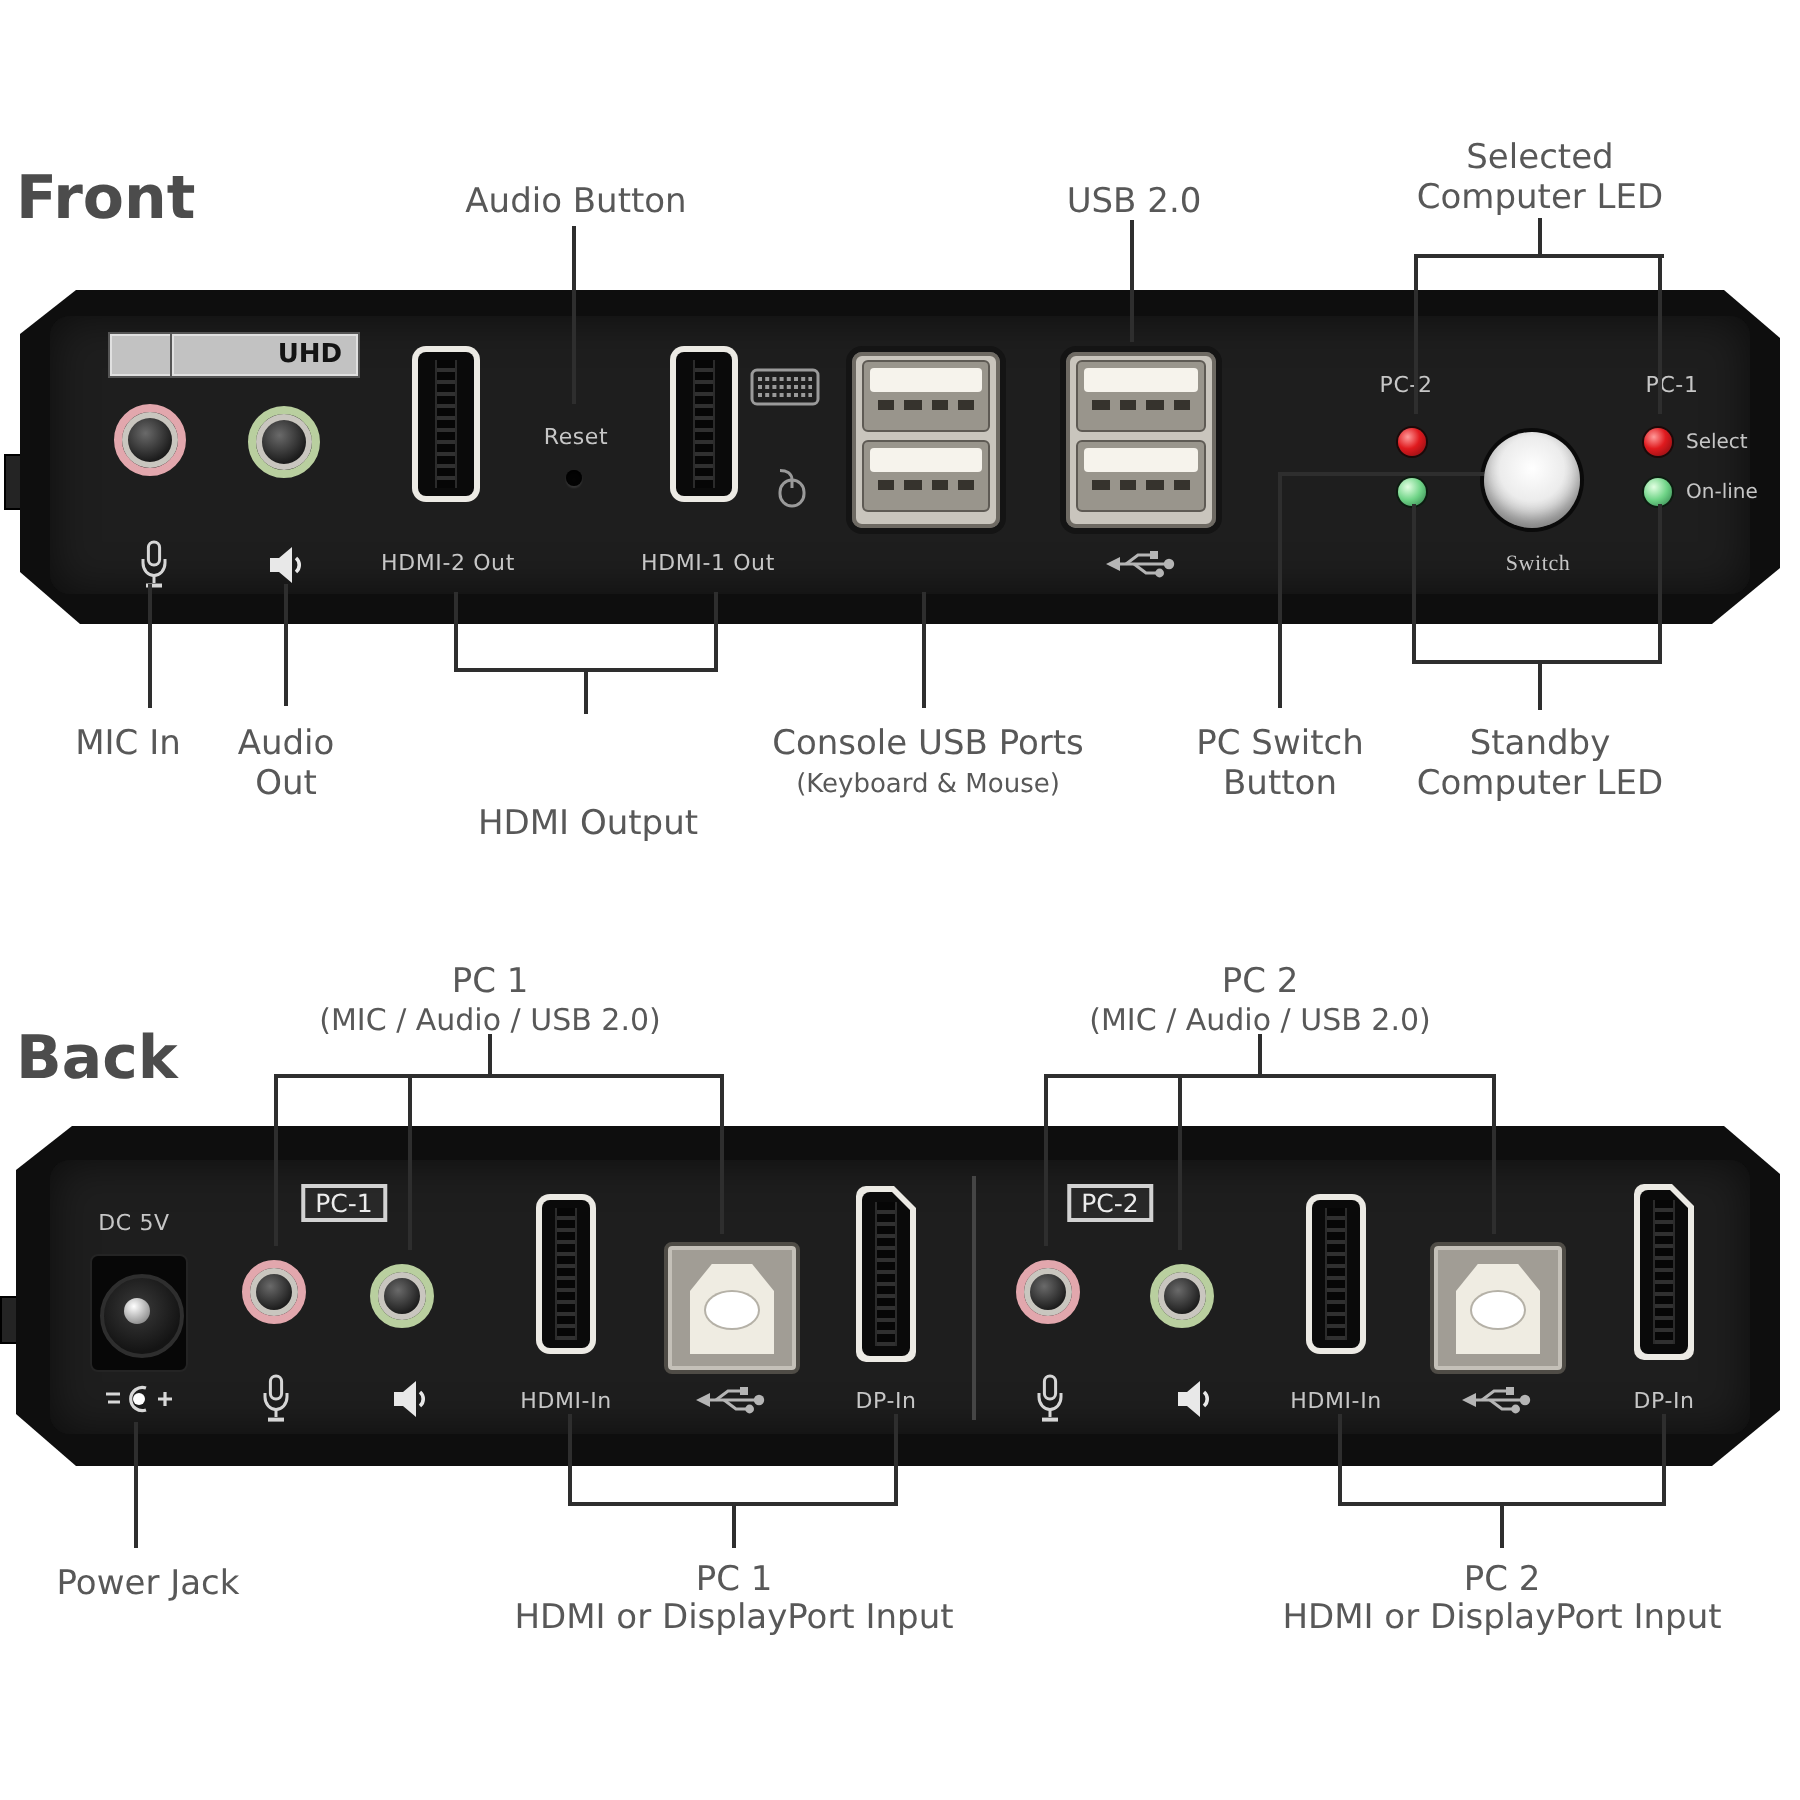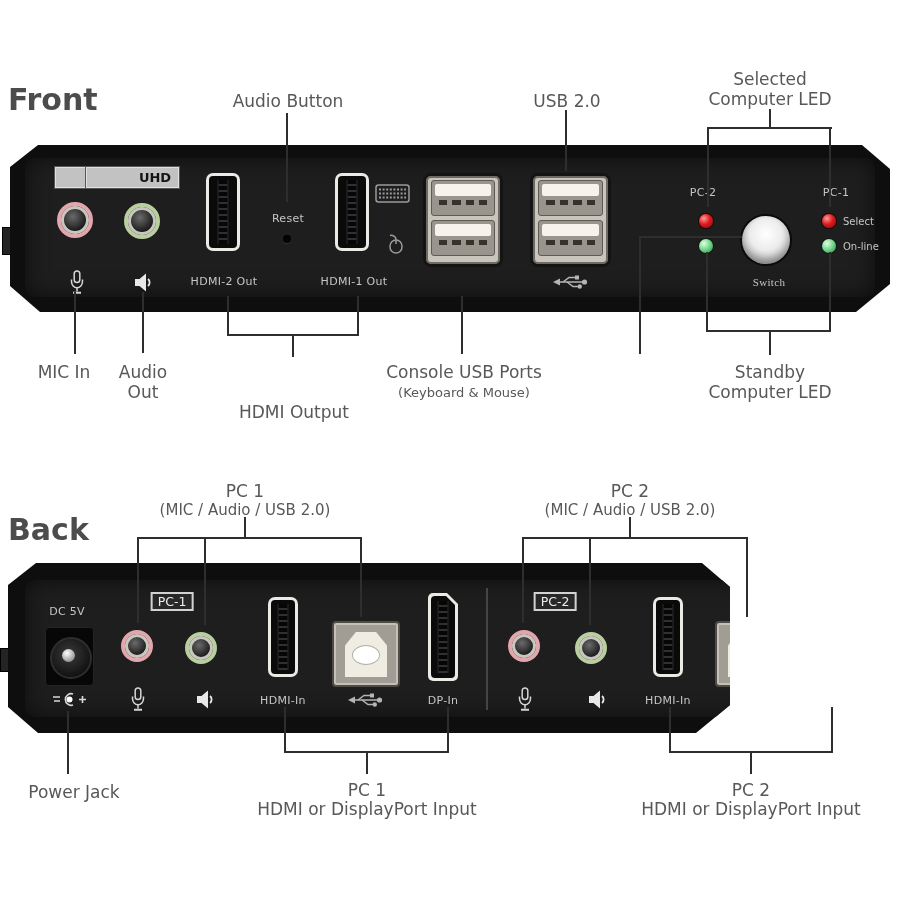--- a/index.html
+++ b/index.html
@@ -219,20 +219,24 @@
     <span>Computer LED</span>
   </div>
   <div class="lbl" style="left:64px; top:362px;">MIC In</div>
   <div class="lbl" style="left:143px; top:362px;">
     <span>Audio</span><br>
     <span>Out</span>
   </div>
   <div class="lbl" style="left:294px; top:362px;margin-top:40px;">HDMI Output</div>
   <div class="lbl" style="left:464px; top:362px;">Console USB Ports</div>
   <div class="lbl small" style="left:464px; top:383px;">(Keyboard &amp; Mouse)</div>
+  <div class="lbl" style="left:640px; top:362px;">
+    <span>PC Switch</span><br>
+    <span>Button</span>
+  </div>
   <div class="lbl" style="left:770px; top:362px;">
     <span>Standby</span><br>
     <span>Computer LED</span>
   </div>
 
   <div class="vln" style="left:286px; top:113px; height:89px;"></div>
   <div class="vln" style="left:565px; top:110px; height:61px;"></div>
   <div class="vln" style="left:769px; top:109px; height:19px;"></div>
   <div class="hln" style="left:708px; top:127px; width:124px;"></div>
   <div class="vln" style="left:707px; top:127px; height:80px;"></div>
@@ -251,21 +255,21 @@
   <div class="hln" style="left:706px; top:330px; width:125px;"></div>
   <div class="vln" style="left:769px; top:330px; height:25px;"></div>
 
   <div class="heading" style="left:8px; top:512px;">Back</div>
 
   <div class="lbl" style="left:245px; top:481px;">PC 1</div>
   <div class="lbl sub15" style="left:245px; top:500px;">(MIC / Audio / USB 2.0)</div>
   <div class="lbl" style="left:630px; top:481px;">PC 2</div>
   <div class="lbl sub15" style="left:630px; top:500px;">(MIC / Audio / USB 2.0)</div>
 
-  <div class="device" style="left:8px; top:563px; width:722px; height:170px;">
+  <div class="device" style="left:8px; top:563px; width:882px; height:170px;">
     <div class="face" style="left:17px; top:17px; width:850px; height:137px;">
 
       <div class="ptxt" style="left:42px; top:25px;">DC 5V</div>
       <div class="powerjack" style="left:20px; top:47px; width:47px; height:57px;">
         <div class="ring"></div>
         <div class="pin"></div>
       </div>
       <svg class="icon" style="left:27px; top:112px;" width="36" height="15" viewBox="0 0 36 15">
         <line x1="1" y1="5" x2="8" y2="5" stroke="#d8d8d8" stroke-width="1.6"></line>
         <line x1="2" y1="9" x2="8" y2="9" stroke="#d8d8d8" stroke-width="1.6"></line>

